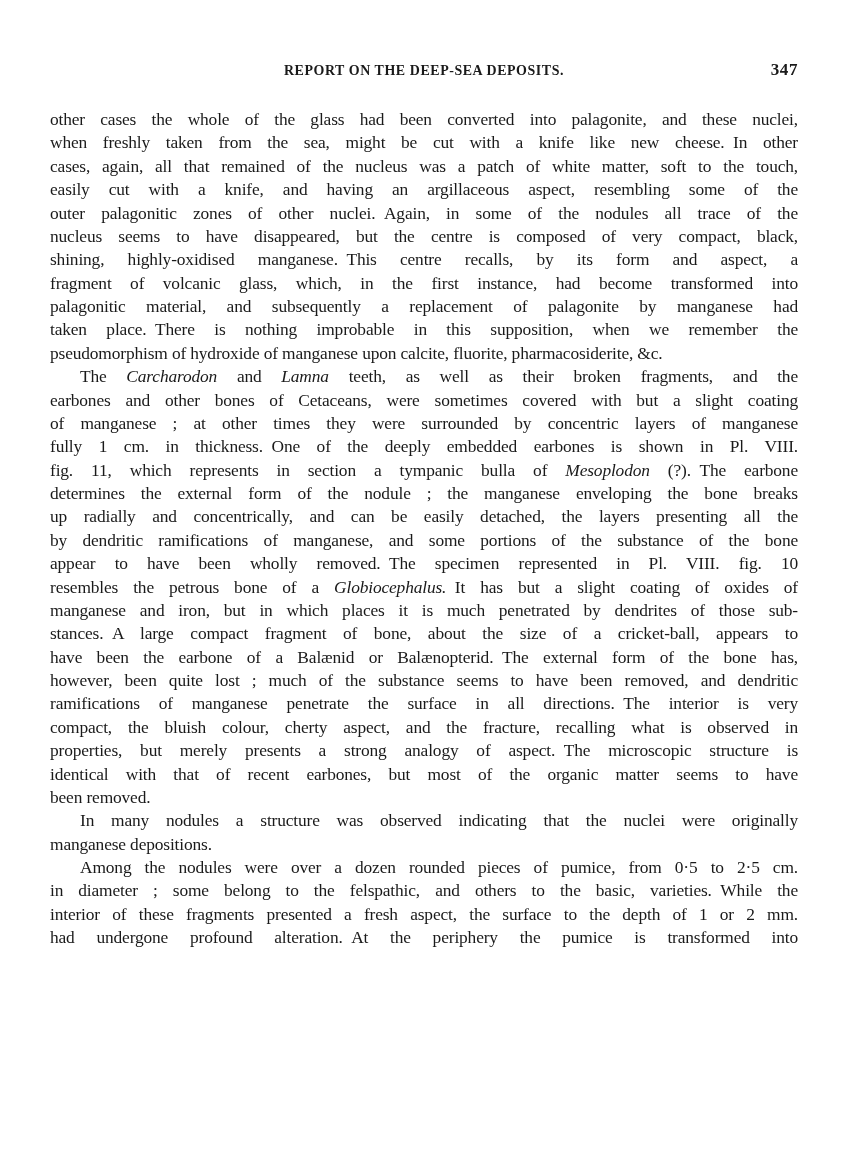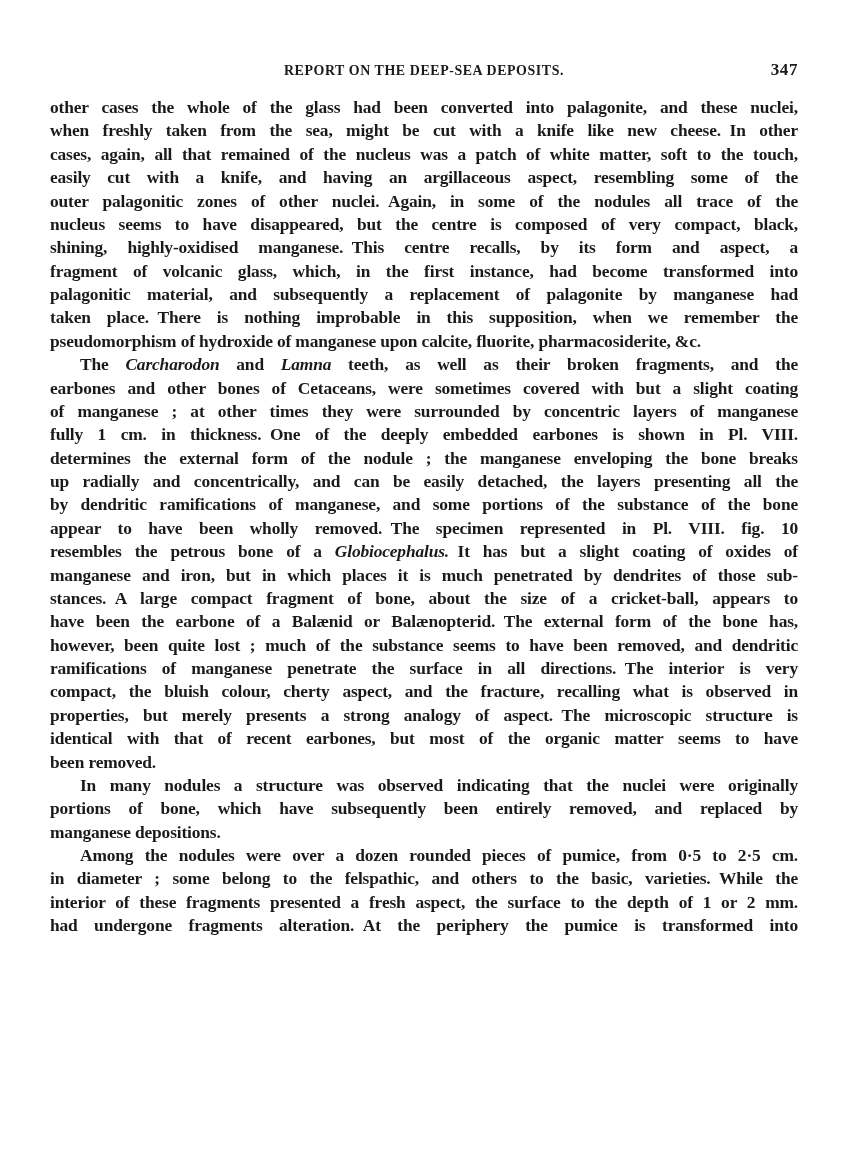--- a/index.html
+++ b/index.html
@@ -9,21 +9,21 @@
     font-family: "Liberation Serif", "DejaVu Serif", serif;
     color: #1a1a1a;
   }
   .page { position: absolute; left: 50px; top: 0; width: 748px; }
   .running-head {
     position: absolute; top: 62px; left: 0; width: 748px; height: 22px;
     font-size: 15px; letter-spacing: 0.6px;
   }
   .running-title { position: absolute; left: 0; right: 0; text-align: center; font-weight: bold; transform: scaleX(0.93); }
   .page-number { position: absolute; right: 0; font-weight: bold; font-size: 17px; top: -2px; }
-  .body-text { position: absolute; top: 96px; left: 0; width: 748px; font-weight: bold; }
+  .body-text { position: absolute; top: 108px; left: 0; width: 748px; }
   .line {
     display: block; height: 23.38px; line-height: 23.38px;
     font-size: 17.4px; white-space: nowrap;
     text-align: justify; text-align-last: justify;
     letter-spacing: -0.15px;
   }
   .line.last { text-align-last: left; }
   .line.indent { padding-left: 30px; }
   em { font-style: italic; }
 </style>
@@ -47,40 +47,40 @@
         <span class="line">fragment of volcanic glass, which, in the first instance, had become transformed into</span>
         <span class="line">palagonitic material, and subsequently a replacement of palagonite by manganese had</span>
         <span class="line">taken place. There is nothing improbable in this supposition, when we remember the</span>
         <span class="line last">pseudomorphism of hydroxide of manganese upon calcite, fluorite, pharmacosiderite, &amp;c.</span>
       </div>
       <div>
         <span class="line indent">The <em>Carcharodon</em> and <em>Lamna</em> teeth, as well as their broken fragments, and the</span>
         <span class="line">earbones and other bones of Cetaceans, were sometimes covered with but a slight coating</span>
         <span class="line">of manganese ; at other times they were surrounded by concentric layers of manganese</span>
         <span class="line">fully 1 cm. in thickness. One of the deeply embedded earbones is shown in Pl. VIII.</span>
+        <span class="line">fig. 11, which represents in section a tympanic bulla of <em>Mesoplodon</em> (?). The earbone</span>
         <span class="line">determines the external form of the nodule ; the manganese enveloping the bone breaks</span>
         <span class="line">up radially and concentrically, and can be easily detached, the layers presenting all the</span>
         <span class="line">by dendritic ramifications of manganese, and some portions of the substance of the bone</span>
         <span class="line">appear to have been wholly removed. The specimen represented in Pl. VIII. fig. 10</span>
         <span class="line">resembles the petrous bone of a <em>Globiocephalus.</em> It has but a slight coating of oxides of</span>
         <span class="line">manganese and iron, but in which places it is much penetrated by dendrites of those sub-</span>
         <span class="line">stances. A large compact fragment of bone, about the size of a cricket-ball, appears to</span>
         <span class="line">have been the earbone of a Balænid or Balænopterid. The external form of the bone has,</span>
         <span class="line">however, been quite lost ; much of the substance seems to have been removed, and dendritic</span>
         <span class="line">ramifications of manganese penetrate the surface in all directions. The interior is very</span>
         <span class="line">compact, the bluish colour, cherty aspect, and the fracture, recalling what is observed in</span>
         <span class="line">properties, but merely presents a strong analogy of aspect. The microscopic structure is</span>
         <span class="line">identical with that of recent earbones, but most of the organic matter seems to have</span>
         <span class="line last">been removed.</span>
       </div>
       <div>
         <span class="line indent">In many nodules a structure was observed indicating that the nuclei were originally</span>
-        <span class="line">portions of bone, which have subsequently been entirely removed, and replaced by</span>
         <span class="line last">manganese depositions.</span>
       </div>
       <div>
         <span class="line indent">Among the nodules were over a dozen rounded pieces of pumice, from 0·5 to 2·5 cm.</span>
         <span class="line">in diameter ; some belong to the felspathic, and others to the basic, varieties. While the</span>
         <span class="line">interior of these fragments presented a fresh aspect, the surface to the depth of 1 or 2 mm.</span>
-        <span class="line">had undergone fragments alteration. At the periphery the pumice is transformed into</span>
+        <span class="line">had undergone profound alteration. At the periphery the pumice is transformed into</span>
       </div>
     </div>
 </div>
 
 </body></html>

